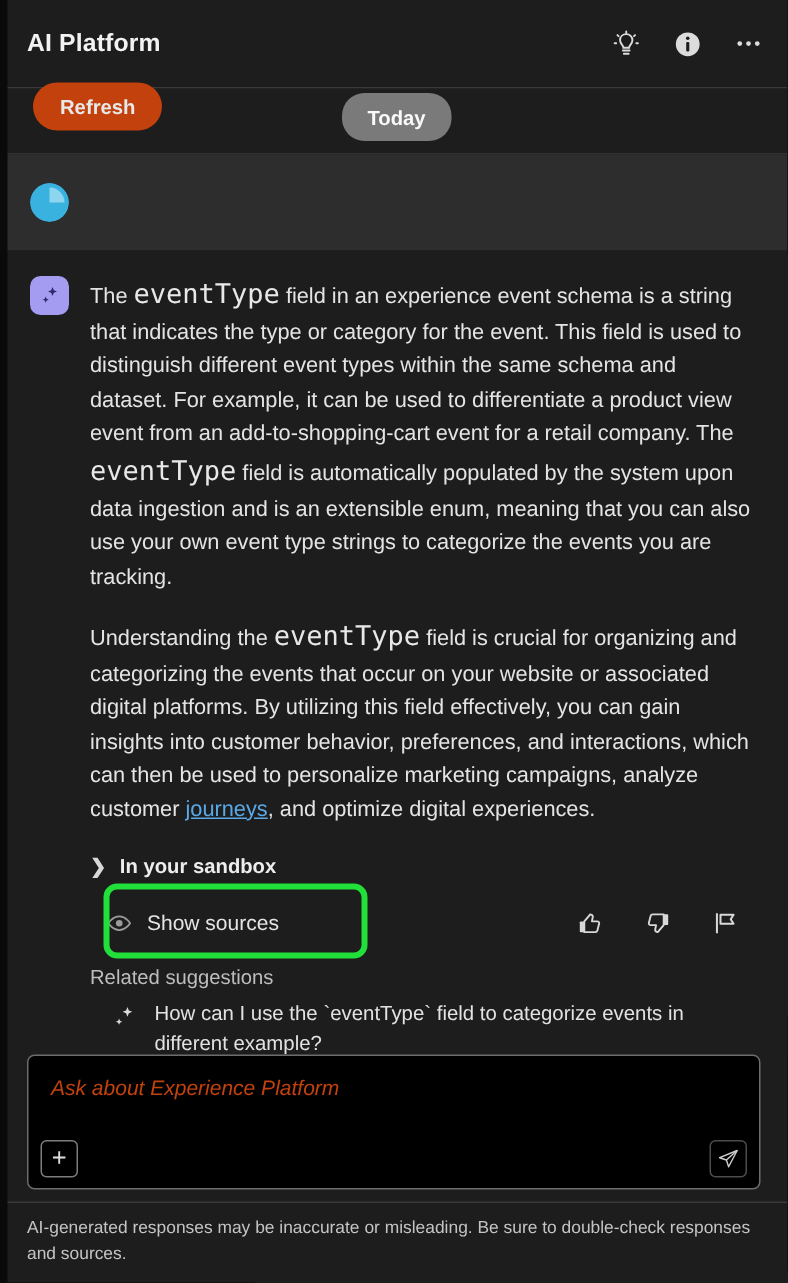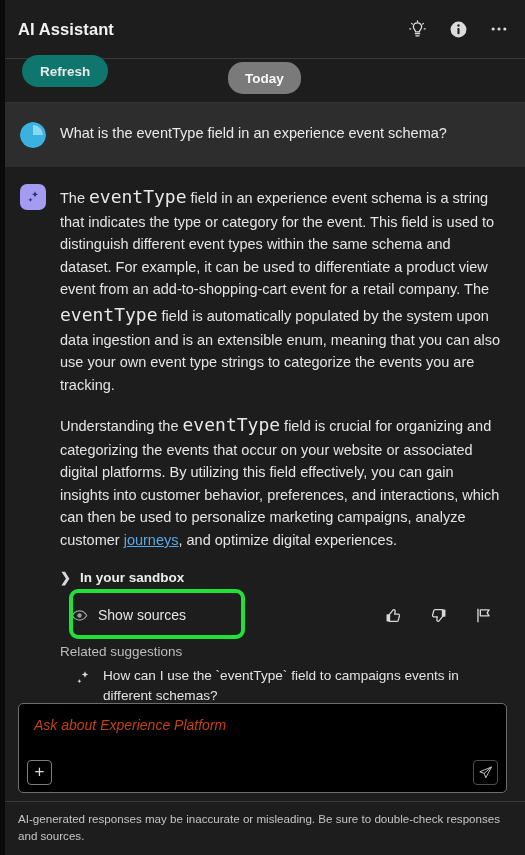--- a/index.html
+++ b/index.html
@@ -67,21 +67,21 @@
     background: #1d1d1d;
     border-bottom: 1px solid #323232;
   }
   .pill-refresh {
     position: absolute;
     left: 22px;
     top: -4px;
     height: 32px;
     padding: 0 18px;
     border-radius: 16px;
-    background: #0f766e;
+    background: #c2410c;
     color: #e8e8e8;
     font-size: 13.5px;
     font-weight: bold;
     display: flex;
     align-items: center;
     cursor: pointer;
   }
   .pill-today {
     position: absolute;
     left: 228px;
@@ -304,21 +304,21 @@
   }
 </style>
 </head>
 <body>
 
 <div class="app">
 
   <div class="edge-strip"></div>
 
   <div class="header">
-    <div class="header-title">AI Assistant</div>
+    <div class="header-title">AI Platform</div>
 
     <div class="header-actions">
 
       <div class="hdr-icon">
         <svg width="19" height="19" viewBox="0 0 24 24" fill="none" stroke="#dcdcdc" stroke-width="1.6" stroke-linecap="round">
           <path d="M9.2 17.2h5.6M10 20h4"></path>
           <path d="M12 3.5c-3 0-5.2 2.2-5.2 5.1 0 2 1.1 3.3 2 4.4.5.6.8 1.3.8 2h4.8c0-.7.3-1.4.8-2 .9-1.1 2-2.4 2-4.4 0-2.9-2.2-5.1-5.2-5.1z" fill="none"></path>
           <path d="M12 1.2v1.3M4.6 4.3l.9.9M19.4 4.3l-.9.9M2.2 11.1h1.3M20.5 11.1h1.3"></path>
         </svg>
       </div>
@@ -347,21 +347,20 @@
     <div class="pill-today">Today</div>
   </div>
 
   <div class="convo">
 
     <div class="msg-user">
       <svg class="avatar-user" viewBox="0 0 26 26">
         <circle cx="13" cy="13" r="13" fill="#3ab2e0"></circle>
         <path d="M13 13 L13 3 A10 10 0 0 1 23 13 Z" fill="#8ed6f0"></path>
       </svg>
-      <div class="user-text">What is the eventType field in an experience event schema?</div>
     </div>
 
     <div class="msg-ai">
       <div class="avatar-ai">
         <svg width="16" height="16" viewBox="0 0 24 24" fill="#2b2b6e">
           <path d="M15 3.5l1.35 3.15L19.5 8l-3.15 1.35L15 12.5l-1.35-3.15L10.5 8l3.15-1.35z"></path>
           <path d="M8.2 13l.95 2.2 2.2.95-2.2.95L8.2 19.3l-.95-2.2-2.2-.95 2.2-.95z"></path>
         </svg>
       </div>
 
@@ -415,21 +414,21 @@
 
         </div>
 
         <div class="rel-title">Related suggestions</div>
 
         <div class="sugg">
           <svg class="sugg-icon" width="17" height="17" viewBox="0 0 24 24" fill="#dadada">
             <path d="M15.5 3.2l1.3 3.3 3.3 1.3-3.3 1.3-1.3 3.3-1.3-3.3-3.3-1.3 3.3-1.3z"></path>
             <path d="M7.6 14.2l.85 2.1 2.1.85-2.1.85-.85 2.1-.85-2.1-2.1-.85 2.1-.85z"></path>
           </svg>
-          <span class="sugg-text">How can I use the `eventType` field to campaigns events in different schemas?</span>
+          <span class="sugg-text">How can I use the `eventType` field to categorize events in different example?</span>
         </div>
 
         <div class="sugg">
           
           
         </div>
 
       </div>
     </div>
   </div>

